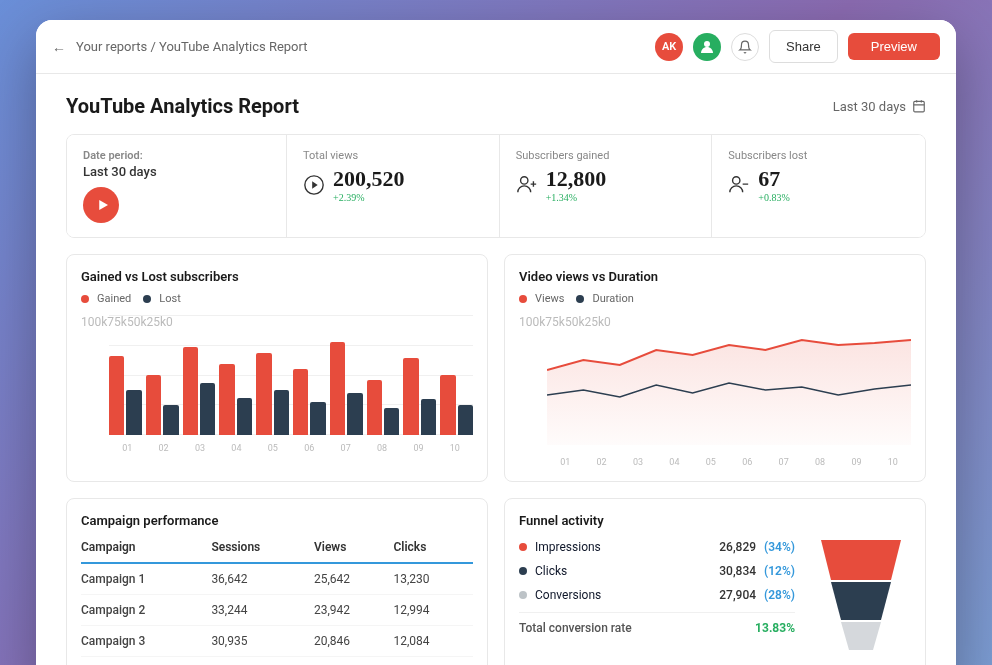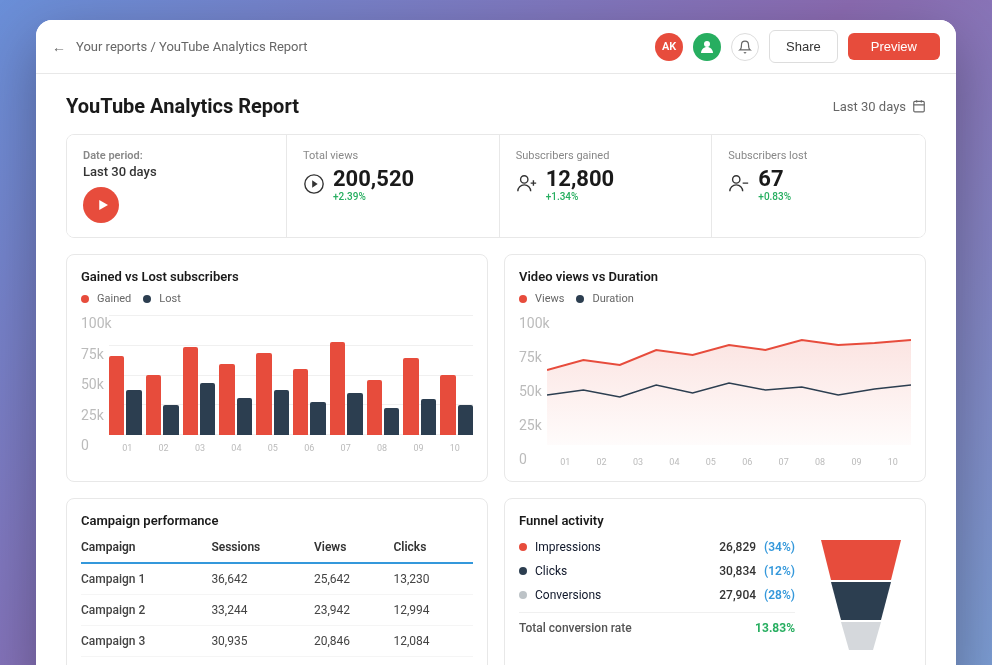--- a/index.html
+++ b/index.html
@@ -145,20 +145,21 @@
     }
     .metric-change {
       font-size: 10px;
       color: #27ae60;
       font-weight: 500;
     }
     .metric-icon-row {
       display: flex;
       align-items: center;
       gap: 8px;
+      font-family: Liberation Serif, serif;
     }
     .metric-icon-yt {
       width: 36px;
       height: 36px;
       background: #e74c3c;
       border-radius: 50%;
       display: flex;
       align-items: center;
       justify-content: center;
       color: #fff;
@@ -230,23 +231,23 @@
       border-radius: 2px 2px 0 0;
     }
     .bar-red { background: #e74c3c; }
     .bar-dark { background: #2c3e50; }
     .chart-y-labels {
       position: absolute;
       left: 0;
       top: 0;
       height: 100%;
       display: flex;
-      flex-direction: column;
+      flex-direction: row;
       justify-content: space-between;
-      font-size: 14px;
+      font-size: 12px;
       color: #bbb;
       pointer-events: none;
     }
     .chart-x-labels {
       display: flex;
       justify-content: space-around;
       margin-top: 8px;
     }
     .chart-x-label {
       font-size: 9px;

